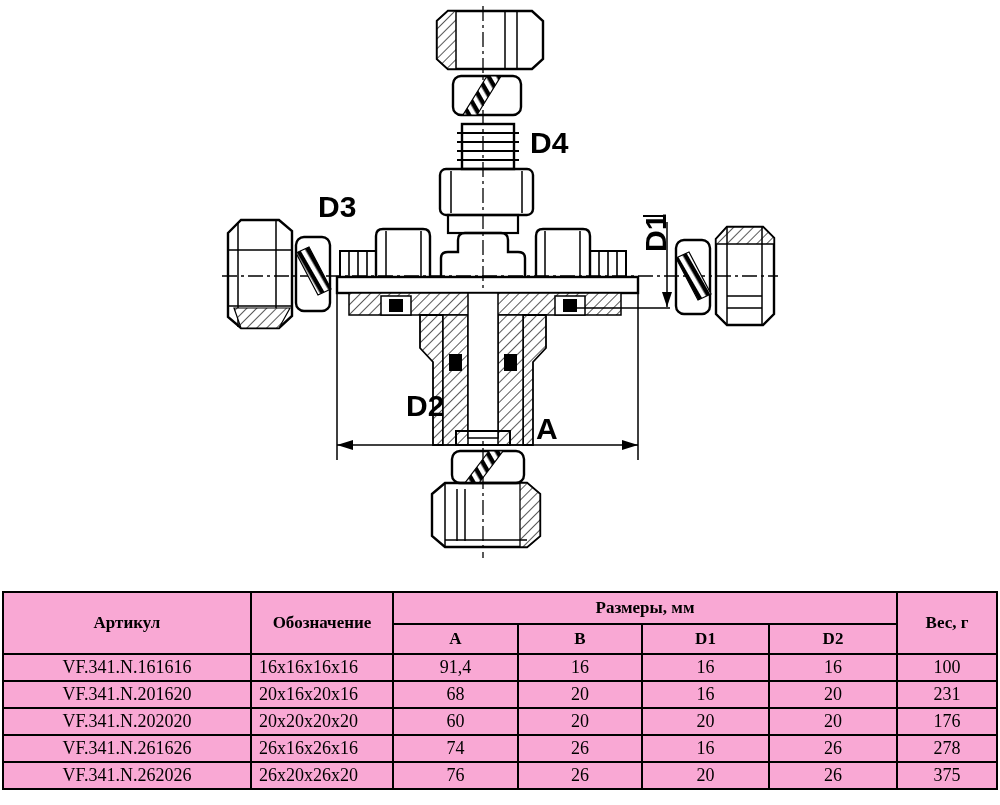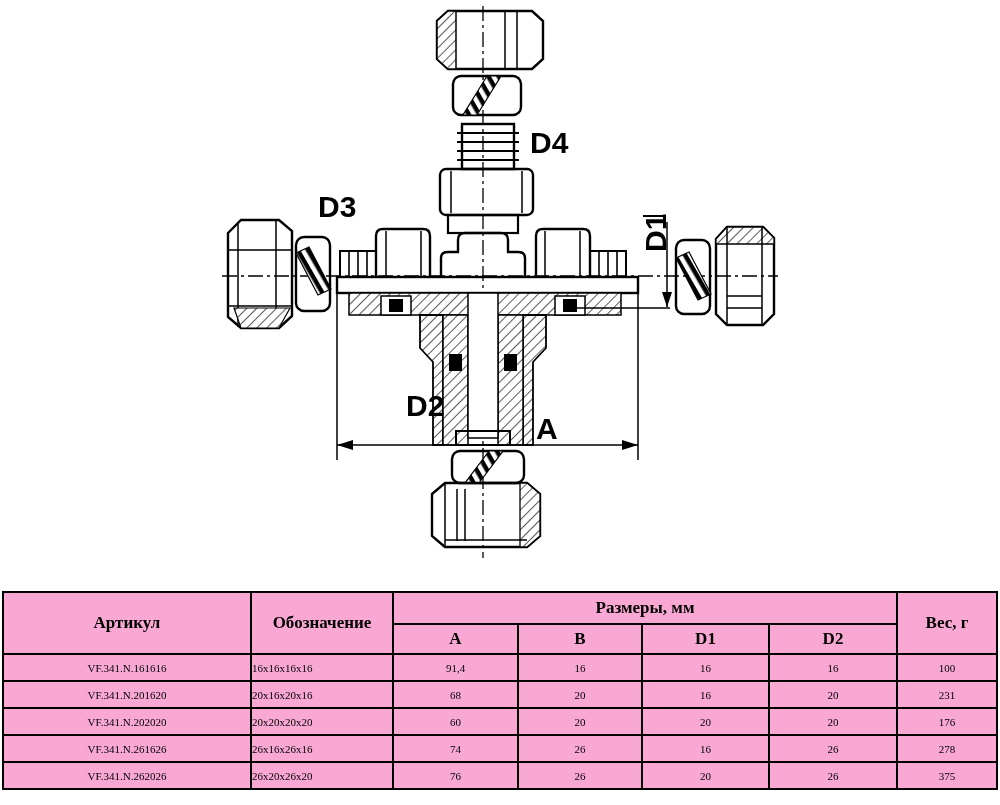--- a/index.html
+++ b/index.html
@@ -6,22 +6,22 @@
   #page{position:relative;width:1000px;height:805px;background:#ffffff;overflow:hidden;
         font-family:"Liberation Serif", serif;}
   #drawing{position:absolute;left:0;top:0;}
   svg .ln{stroke:#000;fill:none;}
   svg text.dim{font-family:"Liberation Sans", sans-serif;font-weight:bold;font-size:30px;fill:#000;}
   #spec-table{position:absolute;left:2px;top:591px;width:994px;border-collapse:collapse;
               table-layout:fixed;background:#f9a8d4;}
   #spec-table th,#spec-table td{border:2px solid #000;padding:0 2px;color:#000;
               font-family:"Liberation Serif", serif;overflow:hidden;white-space:nowrap;}
   #spec-table th{font-weight:bold;font-size:17px;text-align:center;}
-  #spec-table td{font-size:11px;text-align:center;height:25px;}
-  #spec-table td.desig{text-align:left;padding-left:0;}
+  #spec-table td{font-size:18px;text-align:center;height:25px;}
+  #spec-table td.desig{text-align:left;padding-left:7px;}
   #spec-table tr.hdr1 th{height:30px;}
   #spec-table tr.hdr2 th{height:28px;}
 </style>
 </head>
 <body>
 
 <div id="page">
 
   <svg id="drawing" width="1000" height="590" viewBox="0 0 1000 590">
     <defs>

